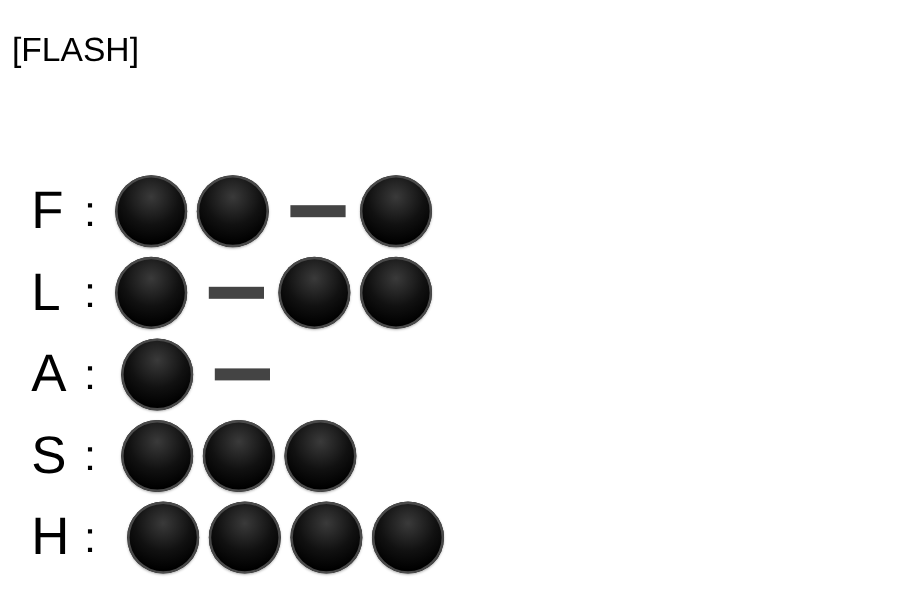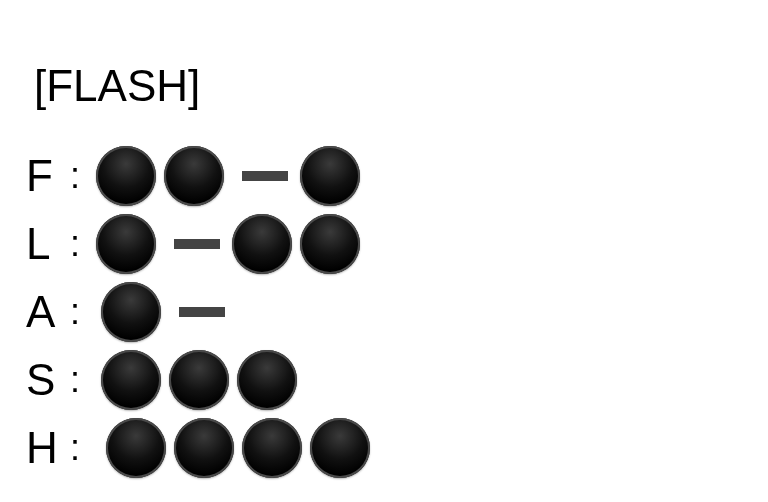--- a/index.html
+++ b/index.html
@@ -1,18 +1,18 @@
 <!DOCTYPE html>
 <html><head>
   <meta charset="utf-8">
   <style>
     html, body { margin: 0; padding: 0; background: #ffffff; }
     body { width: 768px; height: 502px; position: relative; overflow: hidden;
            font-family: "Liberation Sans", "DejaVu Sans", sans-serif; color: #000; }
-    .title { position: absolute; left: 34px; top: 16px; font-size: 44px; line-height: 52px; letter-spacing: 0px; margin-top: 44px; }
+    .title { position: absolute; left: 10px; top: 16px; font-size: 28px; line-height: 52px; letter-spacing: 0px; }
     .rows { position: absolute; left: 24px; top: 142px; }
     .row { display: flex; align-items: center; height: 68px; }
     .letter { width: 44px; font-size: 44px; line-height: 68px; text-align: left; padding-left: 2px; }
     .colon { font-size: 36px; width: 26px; line-height: 68px; }
     .symbols { display: flex; align-items: center; }
     .dot { width: 60px; height: 60px; border-radius: 50%; margin-right: 8px;
            background: radial-gradient(circle at 50% 30%, #3a3a3a 0%, #111 45%, #000 75%);
            box-shadow: inset 0 0 0 2px #4a4a4a, 0 1px 2px rgba(0,0,0,0.3); }
     .dash { width: 46px; height: 10px; background: #444; margin: 0 12px 0 10px; }
     .row.f .letter { padding-left: 2px; }

